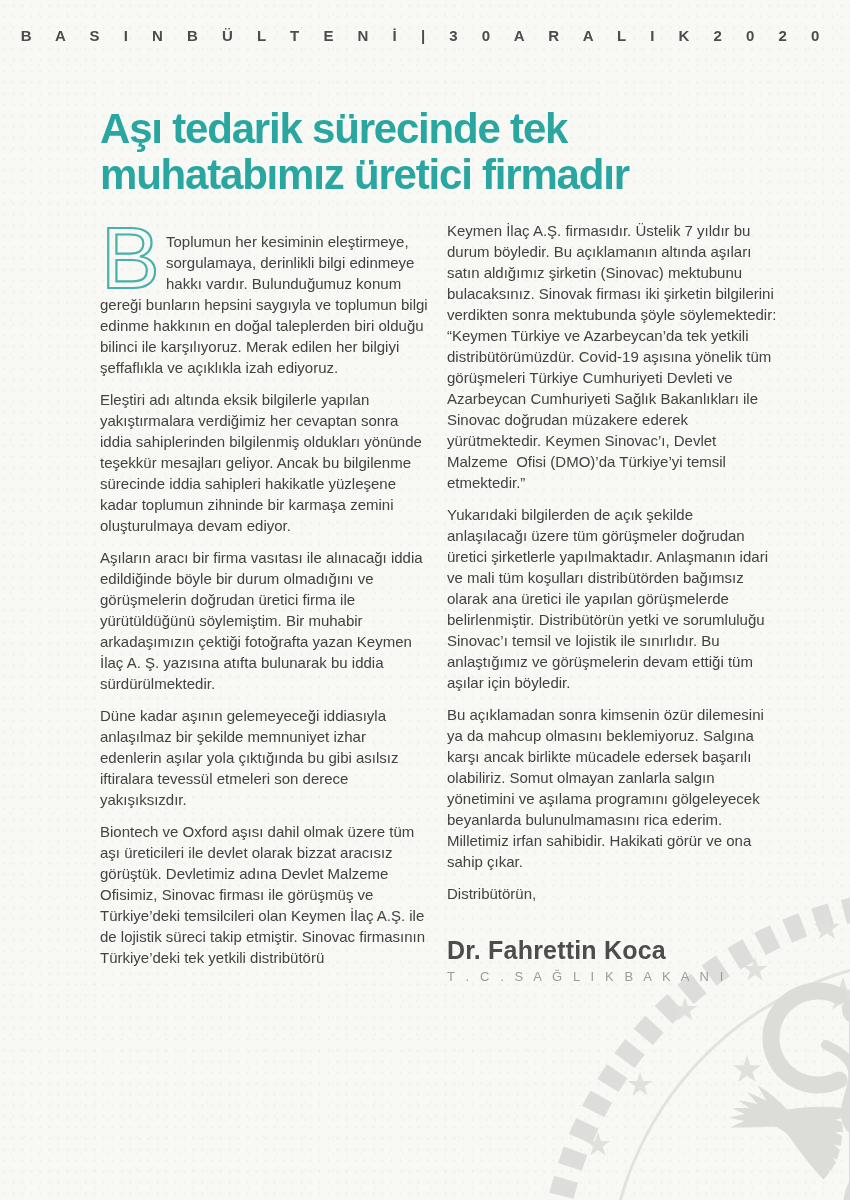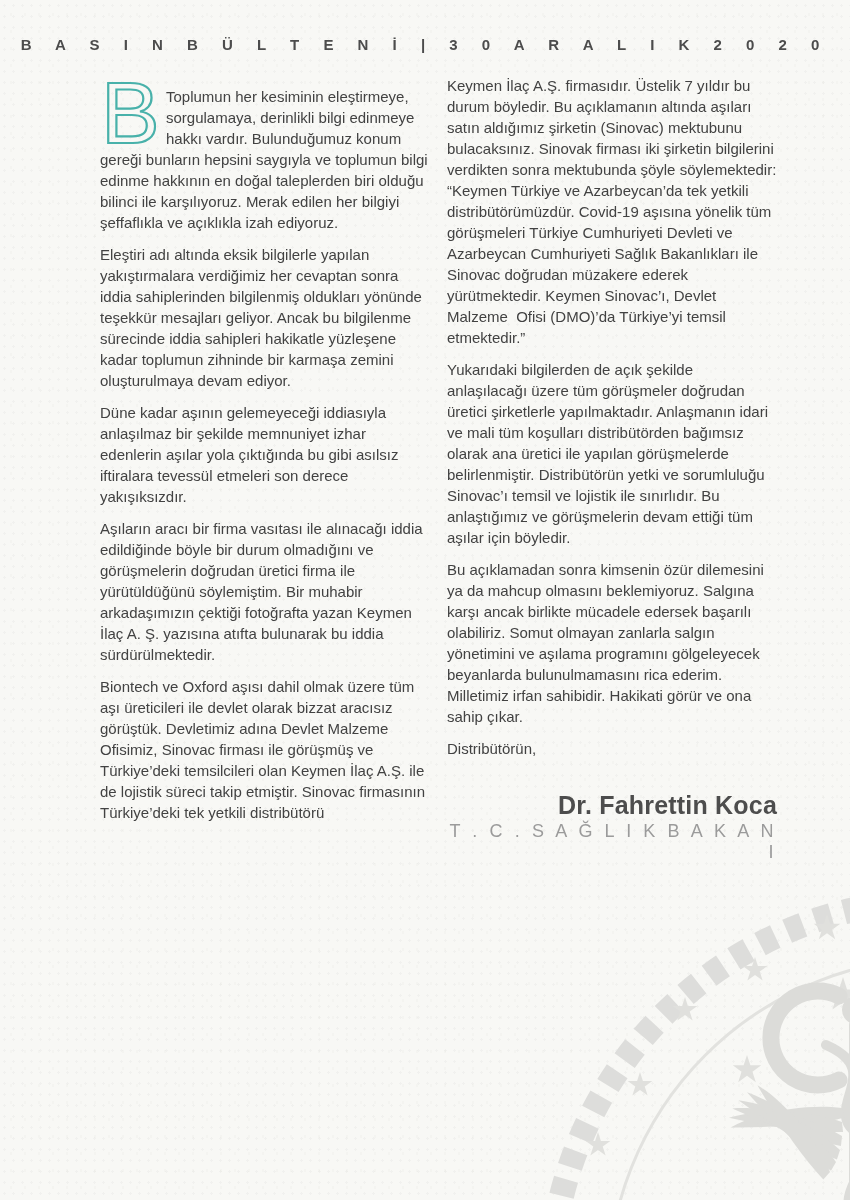--- a/index.html
+++ b/index.html
@@ -17,21 +17,21 @@
       radial-gradient(rgba(150,150,140,0.04) 1px, transparent 1.2px);
     background-size: 9px 11px, 14px 17px;
     background-position: 0 0, 4px 6px;
     font-family: "Liberation Sans", sans-serif;
     color: #424242;
   }
 
   .press-header {
     position: relative;
     z-index: 2;
-    padding-top: 36px;
+    padding-top: 27px;
     text-align: center;
     font-size: 15px;
     font-weight: bold;
     letter-spacing: 10px;
     color: #4c4c4c;
     white-space: nowrap;
   }
 
   .headline {
     position: relative;
@@ -54,23 +54,23 @@
   }
   .col { width: 330px; font-size: 15px; line-height: 21px; color: #424242; }
   .col p { margin: 0 0 11px 0; }
 
   .dropcap-svg { float: left; margin: 3px 10px 0 0; }
 
   .salutation { margin-bottom: 11px; }
 
   .closing { margin-top: 2px; }
 
-  .signature { margin-top: 36px; text-align: right; }
+  .signature { margin-top: 36px; }
   .sig-name  { font-size: 25px; font-weight: bold; color: #4d4d4d; letter-spacing: 0.2px; }
-  .sig-title { font-size: 18px; letter-spacing: 3.6px; color: #9b9b9b; margin-top: 5px; }
+  .sig-title { font-size: 13px; letter-spacing: 3.6px; color: #9b9b9b; margin-top: 5px; }
 
   .watermark {
     position: absolute;
     left: 490px;
     top: 840px;
     width: 900px;
     height: 900px;
     z-index: 1;
     pointer-events: none;
   }
@@ -120,33 +120,37 @@
       <g fill="#dcdcd9">
         <use href="#feather" transform="translate(382,282) rotate(186)"></use>
         <use href="#feather" transform="translate(382,298) rotate(174)"></use>
         <use href="#feather" transform="translate(384,314) rotate(162)"></use>
       </g>
     </svg>
   </div>
 
   <div class="press-header">B A S I N   B Ü L T E N İ   |   3 0   A R A L I K   2 0 2 0</div>
 
+  <h1 class="headline" style="margin-bottom:0;">
+    <span style="display:block">Aşı tedarik sürecinde tek</span>
+    <span style="display:block">muhatabımız üretici firmadır</span>
+  </h1>
 
   <div class="columns">
 
     <div class="col">
       <p>
         <svg class="dropcap-svg" width="56" height="68" viewBox="0 0 56 68">
           <text x="1" y="65" font-family="Liberation Sans, sans-serif" font-size="88" fill="none" stroke="#48b1aa" stroke-width="2.2">B</text>
         </svg>
       </p>
       <p>Toplumun her kesiminin eleştirmeye, sorgulamaya, derinlikli bilgi edinmeye hakkı vardır. Bulunduğumuz konum gereği bunların hepsini saygıyla ve toplumun bilgi edinme hakkının en doğal taleplerden biri olduğu bilinci ile karşılıyoruz. Merak edilen her bilgiyi şeffaflıkla ve açıklıkla izah ediyoruz.</p>
       <p>Eleştiri adı altında eksik bilgilerle yapılan yakıştırmalara verdiğimiz her cevaptan sonra iddia sahiplerinden bilgilenmiş oldukları yönünde teşekkür mesajları geliyor. Ancak bu bilgilenme sürecinde iddia sahipleri hakikatle yüzleşene kadar toplumun zihninde bir karmaşa zemini oluşturulmaya devam ediyor.</p>
+      <p>Aşıların aracı bir firma vasıtası ile alınacağı iddia edildiğinde böyle bir durum olmadığını ve görüşmelerin doğrudan üretici firma ile yürütüldüğünü söylemiştim. Bir muhabir arkadaşımızın çektiği fotoğrafta yazan Keymen İlaç A. Ş. yazısına atıfta bulunarak bu iddia sürdürülmektedir.</p>
       <p>Düne kadar aşının gelemeyeceği iddiasıyla anlaşılmaz bir şekilde memnuniyet izhar edenlerin aşılar yola çıktığında bu gibi asılsız iftiralara tevessül etmeleri son derece yakışıksızdır.</p>
-      <p>Aşıların aracı bir firma vasıtası ile alınacağı iddia edildiğinde böyle bir durum olmadığını ve görüşmelerin doğrudan üretici firma ile yürütüldüğünü söylemiştim. Bir muhabir arkadaşımızın çektiği fotoğrafta yazan Keymen İlaç A. Ş. yazısına atıfta bulunarak bu iddia sürdürülmektedir.</p>
       <p>Biontech ve Oxford aşısı dahil olmak üzere tüm aşı üreticileri ile devlet olarak bizzat aracısız görüştük. Devletimiz adına Devlet Malzeme Ofisimiz, Sinovac firması ile görüşmüş ve Türkiye’deki temsilcileri olan Keymen İlaç A.Ş. ile de lojistik süreci takip etmiştir. Sinovac firmasının Türkiye’deki tek yetkili distribütörü</p>
     </div>
 
     <div class="col">
       <p>Keymen İlaç A.Ş. firmasıdır. Üstelik 7 yıldır bu durum böyledir. Bu açıklamanın altında aşıları satın aldığımız şirketin (Sinovac) mektubunu bulacaksınız. Sinovak firması iki şirketin bilgilerini verdikten sonra mektubunda şöyle söylemektedir: “Keymen Türkiye ve Azarbeycan’da tek yetkili distribütörümüzdür. Covid-19 aşısına yönelik tüm görüşmeleri Türkiye Cumhuriyeti Devleti ve Azarbeycan Cumhuriyeti Sağlık Bakanlıkları ile Sinovac doğrudan müzakere ederek yürütmektedir. Keymen Sinovac’ı, Devlet Malzeme &nbsp;Ofisi (DMO)’da Türkiye’yi temsil etmektedir.”</p>
       <p>Yukarıdaki bilgilerden de açık şekilde anlaşılacağı üzere tüm görüşmeler doğrudan üretici şirketlerle yapılmaktadır. Anlaşmanın idari ve mali tüm koşulları distribütörden bağımsız olarak ana üretici ile yapılan görüşmelerde belirlenmiştir. Distribütörün yetki ve sorumluluğu Sinovac’ı temsil ve lojistik ile sınırlıdır. Bu anlaştığımız ve görüşmelerin devam ettiği tüm aşılar için böyledir.</p>
       <p>Bu açıklamadan sonra kimsenin özür dilemesini ya da mahcup olmasını beklemiyoruz. Salgına karşı ancak birlikte mücadele edersek başarılı olabiliriz. Somut olmayan zanlarla salgın yönetimini ve aşılama programını gölgeleyecek beyanlarda bulunulmamasını rica ederim. Milletimiz irfan sahibidir. Hakikati görür ve ona sahip çıkar.</p>
       <p class="closing">Distribütörün,</p>
 
       <div class="signature">

